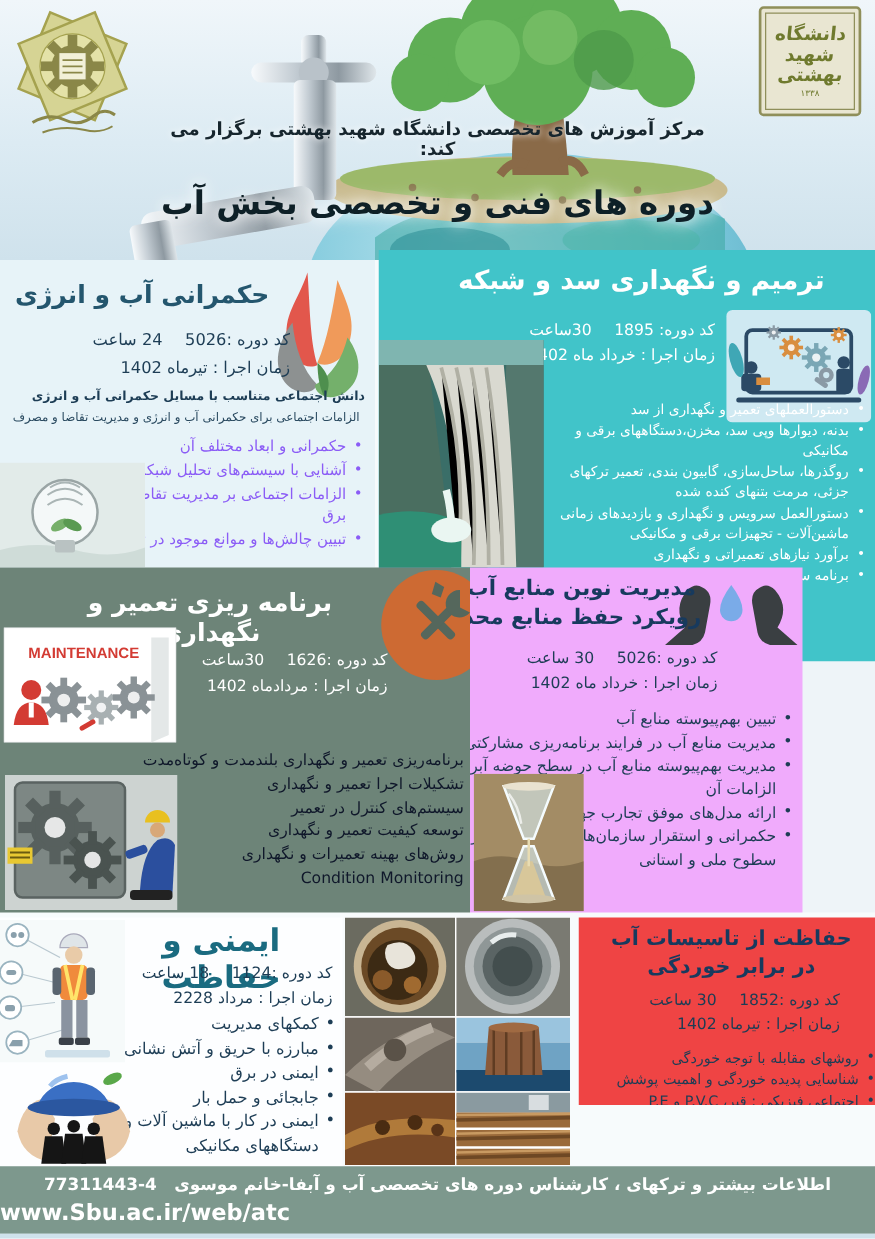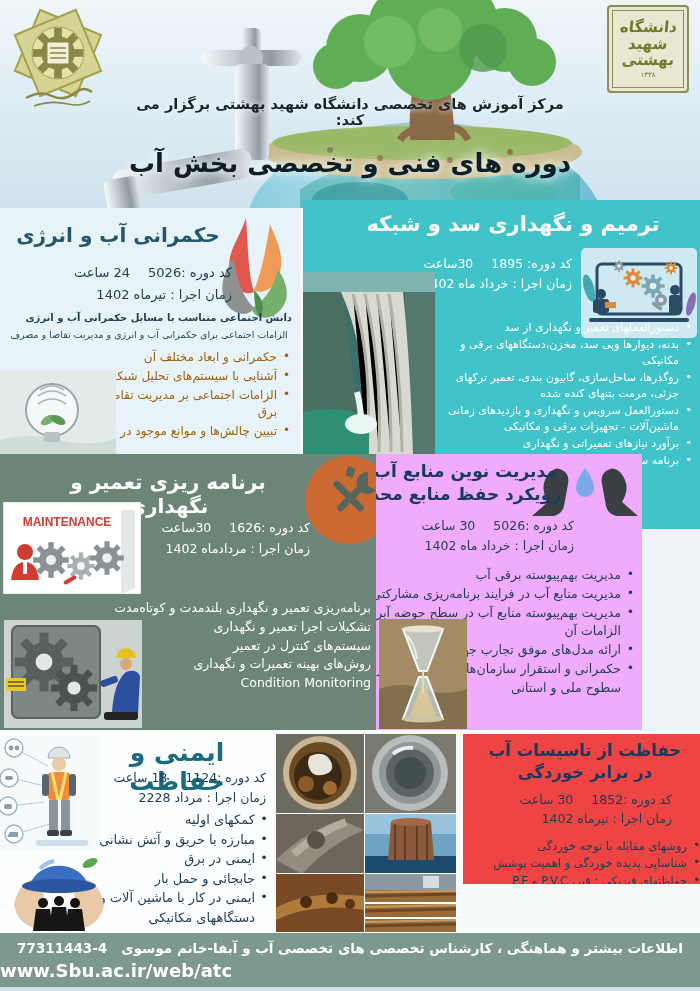--- a/index.html
+++ b/index.html
@@ -29,28 +29,28 @@
   
   .card{position:absolute;overflow:hidden}
   .meta{position:absolute;direction:rtl;text-align:right;line-height:1.7}
   .meta .line{display:flex;gap:18px}
   .blist{position:absolute;direction:rtl;text-align:right;list-style:none}
   .blist li{position:relative;padding-right:13px}
   .blist li::before{content:"•";position:absolute;right:0;top:-1px}
 
   
   #card-gov{left:0;top:208px;width:300px;height:246px;background:#e7f3f8}
-  #gov-title{position:absolute;top:15px;left:12px;width:212px;text-align:center;direction:rtl;
+  #gov-title{position:absolute;top:15px;left:12px;width:212px;text-align:left;direction:rtl;
     font-size:20px;font-weight:bold;color:#24566e}
   #gov-meta{top:54px;right:68px;width:180px;font-size:13px;color:#1d3d55}
   #gov-sub1{position:absolute;top:104px;right:8px;width:286px;direction:rtl;text-align:right;
     font-size:10px;font-weight:bold;color:#1d3d55}
   #gov-sub2{position:absolute;top:121px;right:8px;width:286px;direction:rtl;text-align:center;
     font-size:9.5px;color:#2a4a60}
-  #gov-bullets{top:141px;right:10px;width:282px;font-size:12px;line-height:1.42;color:#a16207}
+  #gov-bullets{top:141px;right:10px;width:282px;font-size:12px;line-height:1.42;color:#8b5cf6}
   #gov-bullets li{margin-bottom:2px}
   #gov-drop{position:absolute;right:0;top:0;width:92px;height:122px}
   #gov-bulb{position:absolute;left:0;bottom:0;width:116px;height:84px}
 
   #gap-r1{left:300px;top:208px;width:3px;height:246px;background:#f6fafc}
 
   
   #card-dam{left:303px;top:200px;width:397px;height:329px;background:#41c4c9}
   #dam-title{position:absolute;top:12px;left:30px;width:360px;text-align:center;direction:rtl;
     font-size:21px;font-weight:bold;color:#fff}
@@ -60,21 +60,21 @@
   #dam-bullets{top:120px;right:8px;width:262px;font-size:11px;line-height:1.45;color:#fff}
   #dam-bullets li{margin-bottom:1px}
 
   
   #card-maint{left:0;top:454px;width:390px;height:278px;background:#6d8478}
   #maint-title{position:absolute;top:16px;left:36px;width:264px;text-align:center;direction:rtl;
     font-size:20px;font-weight:bold;color:#fff}
   #tools-circle{position:absolute;left:304px;top:0px;width:90px;height:92px}
   #maint-img{position:absolute;left:3px;top:48px;width:138px;height:92px}
   #maint-meta{top:64px;right:80px;width:170px;font-size:12.5px;color:#fff;line-height:1.65}
-  #maint-bullets{top:145px;right:6px;width:292px;font-size:12.5px;line-height:1.5;color:#ffffff}
+  #maint-bullets{top:145px;right:6px;width:292px;font-size:12.5px;line-height:1.5;color:#0f172a}
   #maint-worker{position:absolute;left:4px;top:166px;width:138px;height:108px}
 
   
   #card-water{left:376px;top:454px;width:266px;height:278px;background:#f0abfc}
   #water-title{position:absolute;top:6px;right:66px;width:240px;direction:rtl;text-align:center;
     font-size:17px;font-weight:bold;color:#173a5e;line-height:1.35}
   #hands-icon{position:absolute;right:2px;top:0;width:110px;height:66px}
   #water-meta{top:62px;right:68px;width:190px;font-size:12.5px;color:#1d3d55;line-height:1.6}
   #water-bullets{top:112px;right:8px;width:296px;font-size:12.5px;line-height:1.5;color:#1d3d55}
   #hourglass{position:absolute;left:3px;bottom:3px;width:88px;height:110px}
@@ -329,20 +329,21 @@
       <div class="line">
           <span>کد دوره :1626</span>
           <span>30ساعت</span>
         </div>
       <div>زمان اجرا : مردادماه 1402</div>
     </div>
     <ul id="maint-bullets" class="blist">
       <li>برنامه‌ریزی تعمیر و نگهداری بلندمدت و کوتاه‌مدت</li>
       <li>تشکیلات اجرا تعمیر و نگهداری</li>
       <li>سیستم‌های کنترل در تعمیر</li>
+      <li>توسعه کیفیت تعمیر و نگهداری</li>
       <li>روش‌های بهینه تعمیرات و نگهداری</li>
       <li>Condition Monitoring</li>
     </ul>
     <svg id="maint-worker" viewBox="0 0 138 108">
       <rect width="138" height="108" fill="#cdd3d1"></rect>
       <rect x="8" y="6" width="88" height="92" rx="6" fill="#7d8784" stroke="#5a6361" stroke-width="2"></rect>
       <use href="#gear8" transform="translate(40,42) scale(2.8)" color="#57605e"></use>
       <use href="#gear8" transform="translate(70,68) scale(2.2)" color="#4a5350"></use>
       <rect x="2" y="58" width="20" height="13" fill="#e8c832"></rect>
       <path d="M4,62 h16 M4,66 h16" stroke="#6a5a10" stroke-width="1.5"></path>
@@ -367,21 +368,21 @@
       <div>رویکرد حفظ منابع محدود</div>
     </div>
     <div id="water-meta" class="meta">
       <div class="line">
           <span>کد دوره :5026</span>
           <span>30 ساعت</span>
         </div>
       <div>زمان اجرا : خرداد ماه 1402</div>
     </div>
     <ul id="water-bullets" class="blist">
-      <li>مدیریت بهم‌پیوسته برقی آب</li>
+      <li>تبیین بهم‌پیوسته منابع آب</li>
       <li>مدیریت منابع آب در فرایند برنامه‌ریزی مشارکتی</li>
       <li>مدیریت بهم‌پیوسته منابع آب در سطح حوضه آبریز و الزامات آن</li>
       <li>ارائه مدل‌های موفق تجارب جهانی</li>
       <li>حکمرانی و استقرار سازمان‌های حوضه آبریز در سطوح ملی و استانی</li>
     </ul>
     <svg id="hourglass" viewBox="0 0 88 110">
       <rect width="88" height="110" fill="#b59b72"></rect>
       <rect width="88" height="110" fill="#8f7a57" opacity=".45"></rect>
       <path d="M0,70 q22,-8 44,0 q22,8 44,0 l0,40 l-88,0 Z" fill="#6e5c40" opacity=".6"></path>
       <path d="M24,10 h40 l-16,42 h-8 Z" fill="#d7ecf4" fill-opacity=".6" stroke="#f4fbfd" stroke-width="2"></path>
@@ -432,21 +433,21 @@
       <path d="M52,36 l6,28 M66,36 l-6,28" stroke="#ffe46a" stroke-width="3"></path>
       <rect x="42" y="38" width="7" height="22" rx="3" fill="#5a6570"></rect>
       <rect x="69" y="38" width="7" height="22" rx="3" fill="#5a6570"></rect>
       <rect x="49" y="64" width="9" height="30" fill="#8a93a0"></rect>
       <rect x="61" y="64" width="9" height="30" fill="#8a93a0"></rect>
       <rect x="47" y="94" width="12" height="6" rx="2" fill="#3a4048"></rect>
       <rect x="60" y="94" width="12" height="6" rx="2" fill="#3a4048"></rect>
       <rect x="36" y="104" width="52" height="6" rx="2" fill="#cfe0ea"></rect>
     </svg>
     <ul id="safety-bullets" class="blist">
-      <li>کمکهای اولیه</li>
+      <li>کمکهای مدیریت</li>
       <li>مبارزه با حریق و آتش نشانی</li>
       <li>ایمنی در برق</li>
       <li>جابجائی و حمل بار</li>
       <li>ایمنی در کار با ماشین آلات و دستگاههای مکانیکی</li>
     </ul>
     <svg id="helmet-img" viewBox="0 0 98 86">
       <path d="M4,58 q4,-22 20,-26 l10,16 l-6,34 q-20,-4 -24,-24 Z" fill="#e8c9a8"></path>
       <path d="M94,58 q-4,-22 -20,-26 l-10,16 l6,34 q20,-4 24,-24 Z" fill="#e8c9a8"></path>
       <path d="M20,38 a30,26 0 0 1 58,0 Z" fill="#3a6fc4"></path>
       <ellipse cx="49" cy="39" rx="37" ry="7" fill="#2b57a0"></ellipse>
@@ -531,28 +532,28 @@
     <div id="corr-meta" class="meta">
       <div class="line">
           <span>کد دوره :1852</span>
           <span>30 ساعت</span>
         </div>
       <div>زمان اجرا : تیرماه 1402</div>
     </div>
     <ul id="corr-bullets" class="blist">
       <li>روشهای مقابله با توجه خوردگی</li>
       <li>شناسایی پدیده خوردگی و اهمیت پوشش</li>
-      <li>حفاظتهای فیزیکی :  قیر، P.V.C و P.E</li>
+      <li>اجتماعی فیزیکی :  قیر، P.V.C و P.E</li>
       <li>حفاظت های الکتریکی</li>
       <li>محاسبات طراحی با توجه به شرایط خاک وسازه</li>
     </ul>
   </div>
 
   <div id="footer" class="abs">
     <div id="footer-line1">
-      <span>اطلاعات بیشتر و هماهنگی ، کارشناس تخصصی های تخصصی آب و آبفا-خانم موسوی</span>
+      <span>اطلاعات بیشتر و ترکهای ، کارشناس دوره های تخصصی آب و آبفا-خانم موسوی</span>
       <span class="ph">77311443-4</span>
     </div>
     <div id="footer-line2">www.Sbu.ac.ir/web/atc</div>
   </div>
   <div id="footer-strip" class="abs"></div>
 
 </div>
 
 </body></html>

